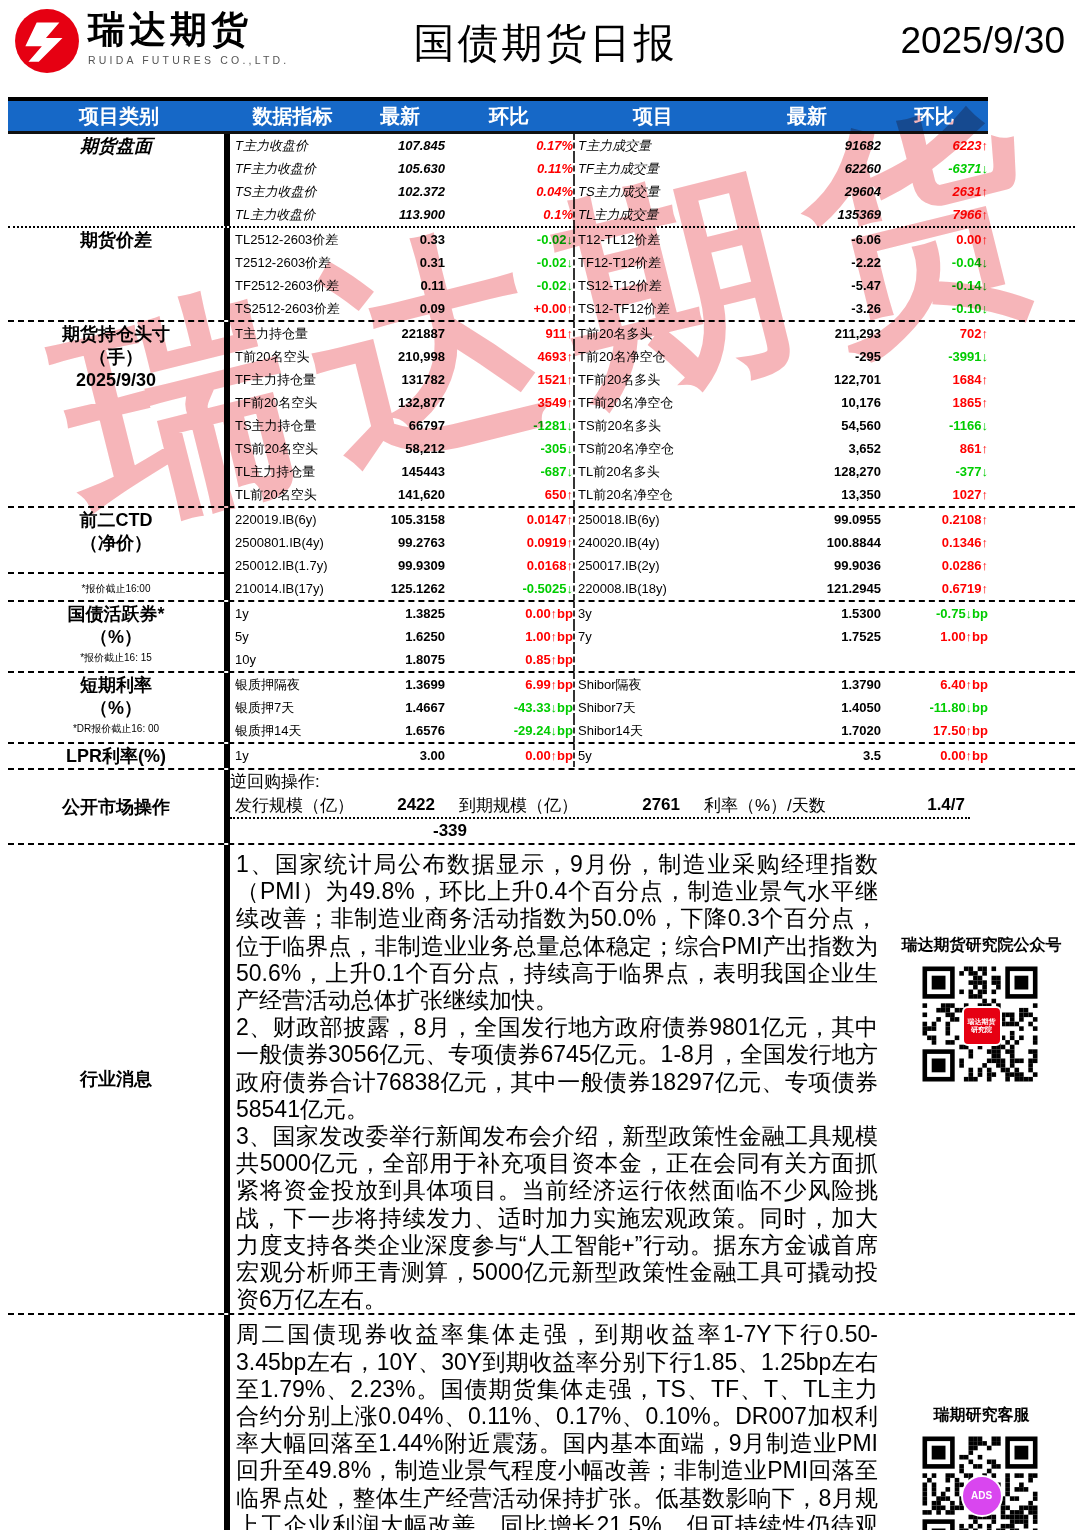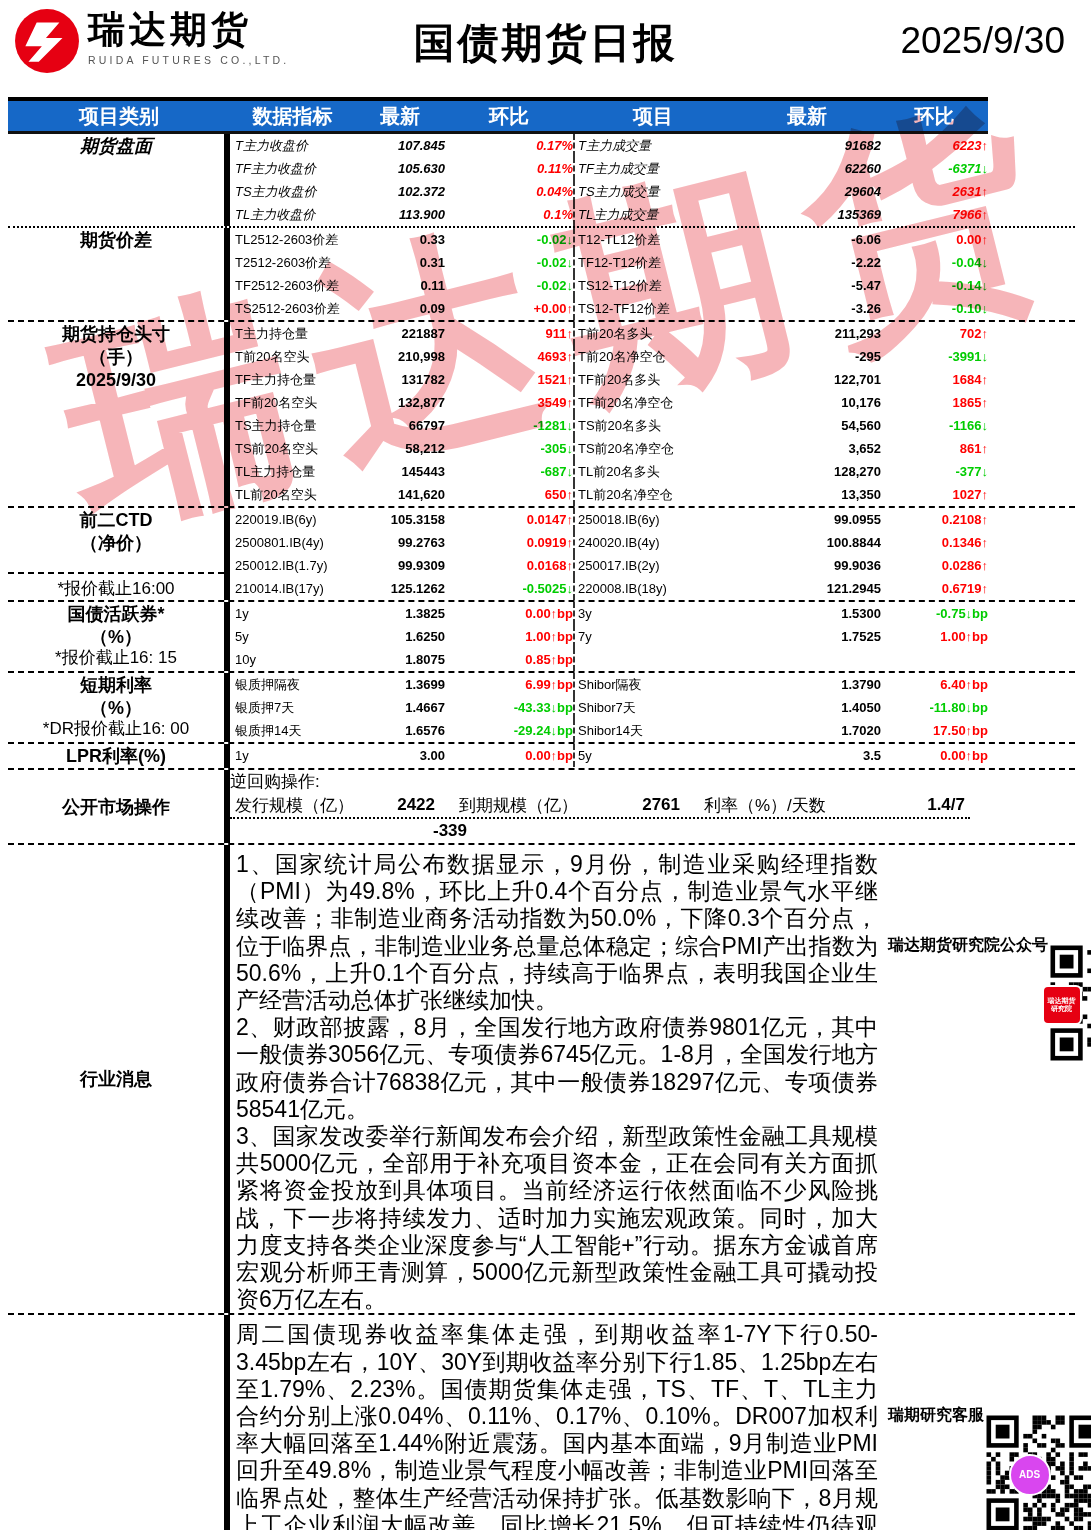--- a/index.html
+++ b/index.html
@@ -5,36 +5,36 @@
   html,body{margin:0;padding:0;background:#fff;}
   .page{position:relative;width:1091px;height:1530px;background:#fff;overflow:hidden;
         font-family:"Liberation Sans","DejaVu Sans",sans-serif;color:#000;}
   
   .hdr{position:relative;height:97px;}
   .logo{position:absolute;left:14px;top:8px;display:flex;align-items:flex-start;gap:8px;}
   .logo-icon{width:66px;height:66px;}
   .logo-cn{font-size:37px;font-weight:800;letter-spacing:4px;line-height:44px;}
   .logo-en{font-size:10.5px;letter-spacing:3.2px;color:#555;margin-top:2px;}
   .rpt-title{position:absolute;left:50%;top:16px;transform:translateX(-50%);
-             font-size:41px;font-weight:700;letter-spacing:3px;white-space:nowrap;}
+             font-size:41px;font-weight:400;letter-spacing:3px;white-space:nowrap;}
   .rpt-date{position:absolute;right:26px;top:20px;font-size:37px;font-weight:500;}
   
   .tbl{position:absolute;left:8px;top:97px;width:1067px;}
   .thead{display:grid;grid-template-columns:222px 125px 90px 128px 160px 148px 107px;
          width:980px;height:30px;background:var(--blue,#1668c7);
          border-top:4px solid #000;border-bottom:3px solid #111;
          align-items:center;color:#fff;font-weight:700;font-size:20px;text-align:center;}
   .section{display:grid;grid-template-columns:222px 1fr;border-top:2px dashed #000;background:transparent;}
   .section.first{border-top:none;font-style:italic;}
   .section.dotted{border-top:2px dotted #000;}
   .section.last{border-bottom:2px dashed #000;}
   .cat{position:relative;border-right:6px solid #000;display:flex;flex-direction:column;
        align-items:center;font-size:18px;font-weight:600;line-height:23px;padding-top:1px;}
   .cat.center{justify-content:center;}
-  .cat .note{position:absolute;bottom:2px;left:0;width:100%;font-size:17px;font-weight:400;text-align:center;}
+  .cat .note{position:absolute;bottom:2px;left:0;width:100%;font-size:10px;font-weight:400;text-align:center;}
   .cat .note.rule{border-top:2px dashed #000;padding-top:3px;bottom:0;}
   .rows{width:758px;}
   .row{display:grid;grid-template-columns:125px 90px 128px 160px 148px 107px;height:23px;
        align-items:center;font-size:13px;}
   .c-ll{padding-left:5px;white-space:nowrap;overflow:hidden;}
   .c-lv,.c-rv{text-align:right;font-weight:700;white-space:nowrap;}
   .c-lc,.c-rc{text-align:right;font-weight:700;white-space:nowrap;}
   .c-rl{padding-left:3px;border-left:2px dashed #333;height:100%;display:flex;align-items:center;white-space:nowrap;}
   .chg-up{color:var(--up,#ff0000);}
   .chg-down{color:var(--down,#00cc00);}
@@ -47,21 +47,21 @@
   .om-l2 .lab.mid{padding-left:24px;}
   .om-l2 .val{text-align:right;font-weight:700;}
   .om-l3{display:grid;grid-template-columns:125px 80px;height:24px;align-items:center;padding-left:32px;}
   .om-l3 .val{text-align:right;font-weight:700;}
   
   .section.text{grid-template-columns:222px 658px 187px;}
   .body-text{padding:6px 10px 0 6px;font-size:23px;line-height:27.2px;text-align:justify;}
   .body-text p{margin:0;}
   .sec-industry{min-height:353px;}
   .sec-view{min-height:333px;}
-  .qrcol{display:flex;flex-direction:row;align-items:flex-start;padding-top:90px;}
+  .qrcol{display:flex;flex-direction:column;align-items:center;padding-top:90px;}
   .qr-label{font-size:16px;font-weight:700;white-space:nowrap;}
   .qr-box{position:relative;width:124px;height:124px;margin-top:8px;background:#fff;}
   .qr-box svg{position:absolute;left:0;top:0;}
   .qr-logo{position:absolute;left:50%;top:50%;transform:translate(-50%,-50%);
            display:flex;flex-direction:column;align-items:center;justify-content:center;
            color:#fff;font-weight:700;text-align:center;}
   .qr-logo.red-square{width:36px;height:36px;border-radius:6px;background:var(--brand,#e60012);
            font-size:7px;line-height:8.5px;border:2px solid #fff;}
   .qr-logo.blue-circle{width:38px;height:38px;border-radius:50%;background:#d946ef;
            font-size:10px;line-height:10px;border:2px solid #fff;}

